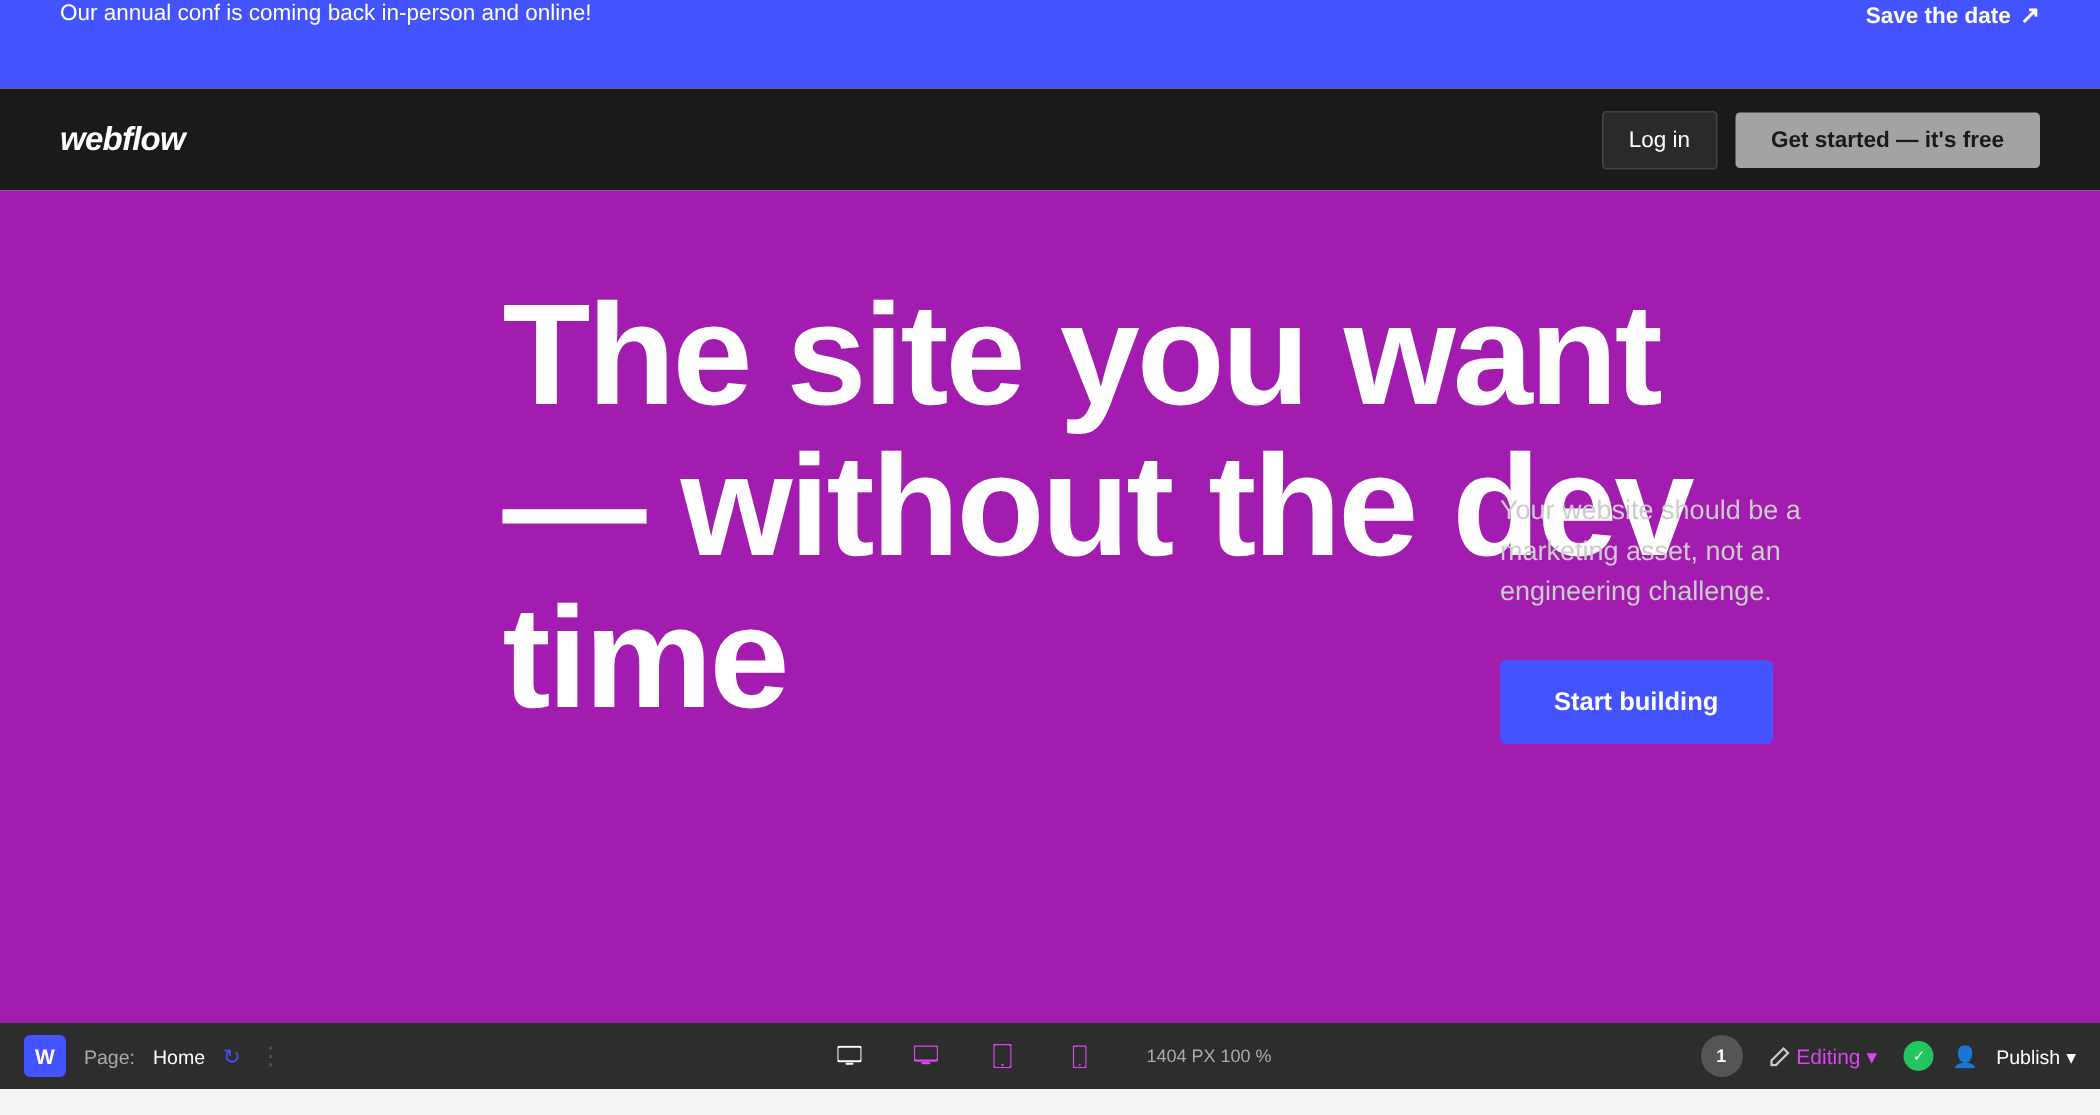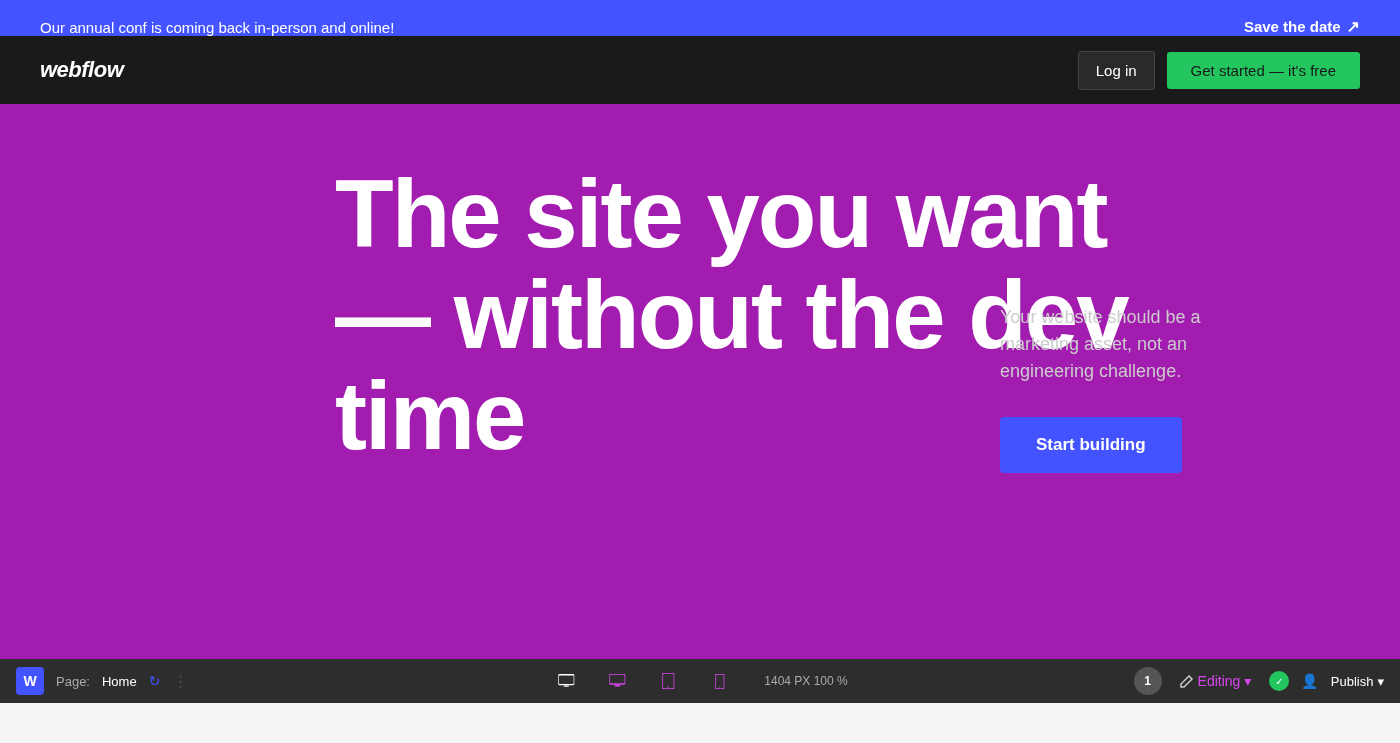--- a/index.html
+++ b/index.html
@@ -2,23 +2,23 @@
 <html><head>
   <meta charset="utf-8">
   <style>
     * { margin: 0; padding: 0; box-sizing: border-box; }
     body { width: 1400px; height: 743px; overflow: hidden; font-family: -apple-system, BlinkMacSystemFont, 'Segoe UI', sans-serif; }
 
     
     #announcement-bar {
       background: #4353ff;
       color: white;
-      height: 36px;
-      display: flex;
-      align-items: flex-end;
+      height: 59px;
+      display: flex;
+      align-items: flex-start;
       justify-content: space-between;
       padding: 0 40px;
       font-size: 15px;
     }
     #announcement-bar .save-the-date {
       display: flex;
       align-items: center;
       gap: 6px;
       font-weight: 600;
       color: white;
@@ -55,26 +55,26 @@
       background: #2a2a2a;
       color: white;
       border: 1px solid #444;
       padding: 10px 17px;
       font-size: 15px;
       font-weight: 500;
       cursor: pointer;
       border-radius: 3px;
     }
     .btn-get-started {
-      background: #22c55e;
+      background: #a3a3a3;
       color: #1a1a1a;
       border: none;
       padding: 10px 24px;
       font-size: 15px;
-      font-weight: 400;
+      font-weight: 700;
       cursor: pointer;
       border-radius: 3px;
     }
 
     
     #hero {
       background: #a21caf;
       min-height: 555px;
       display: flex;
       align-items: flex-start;

